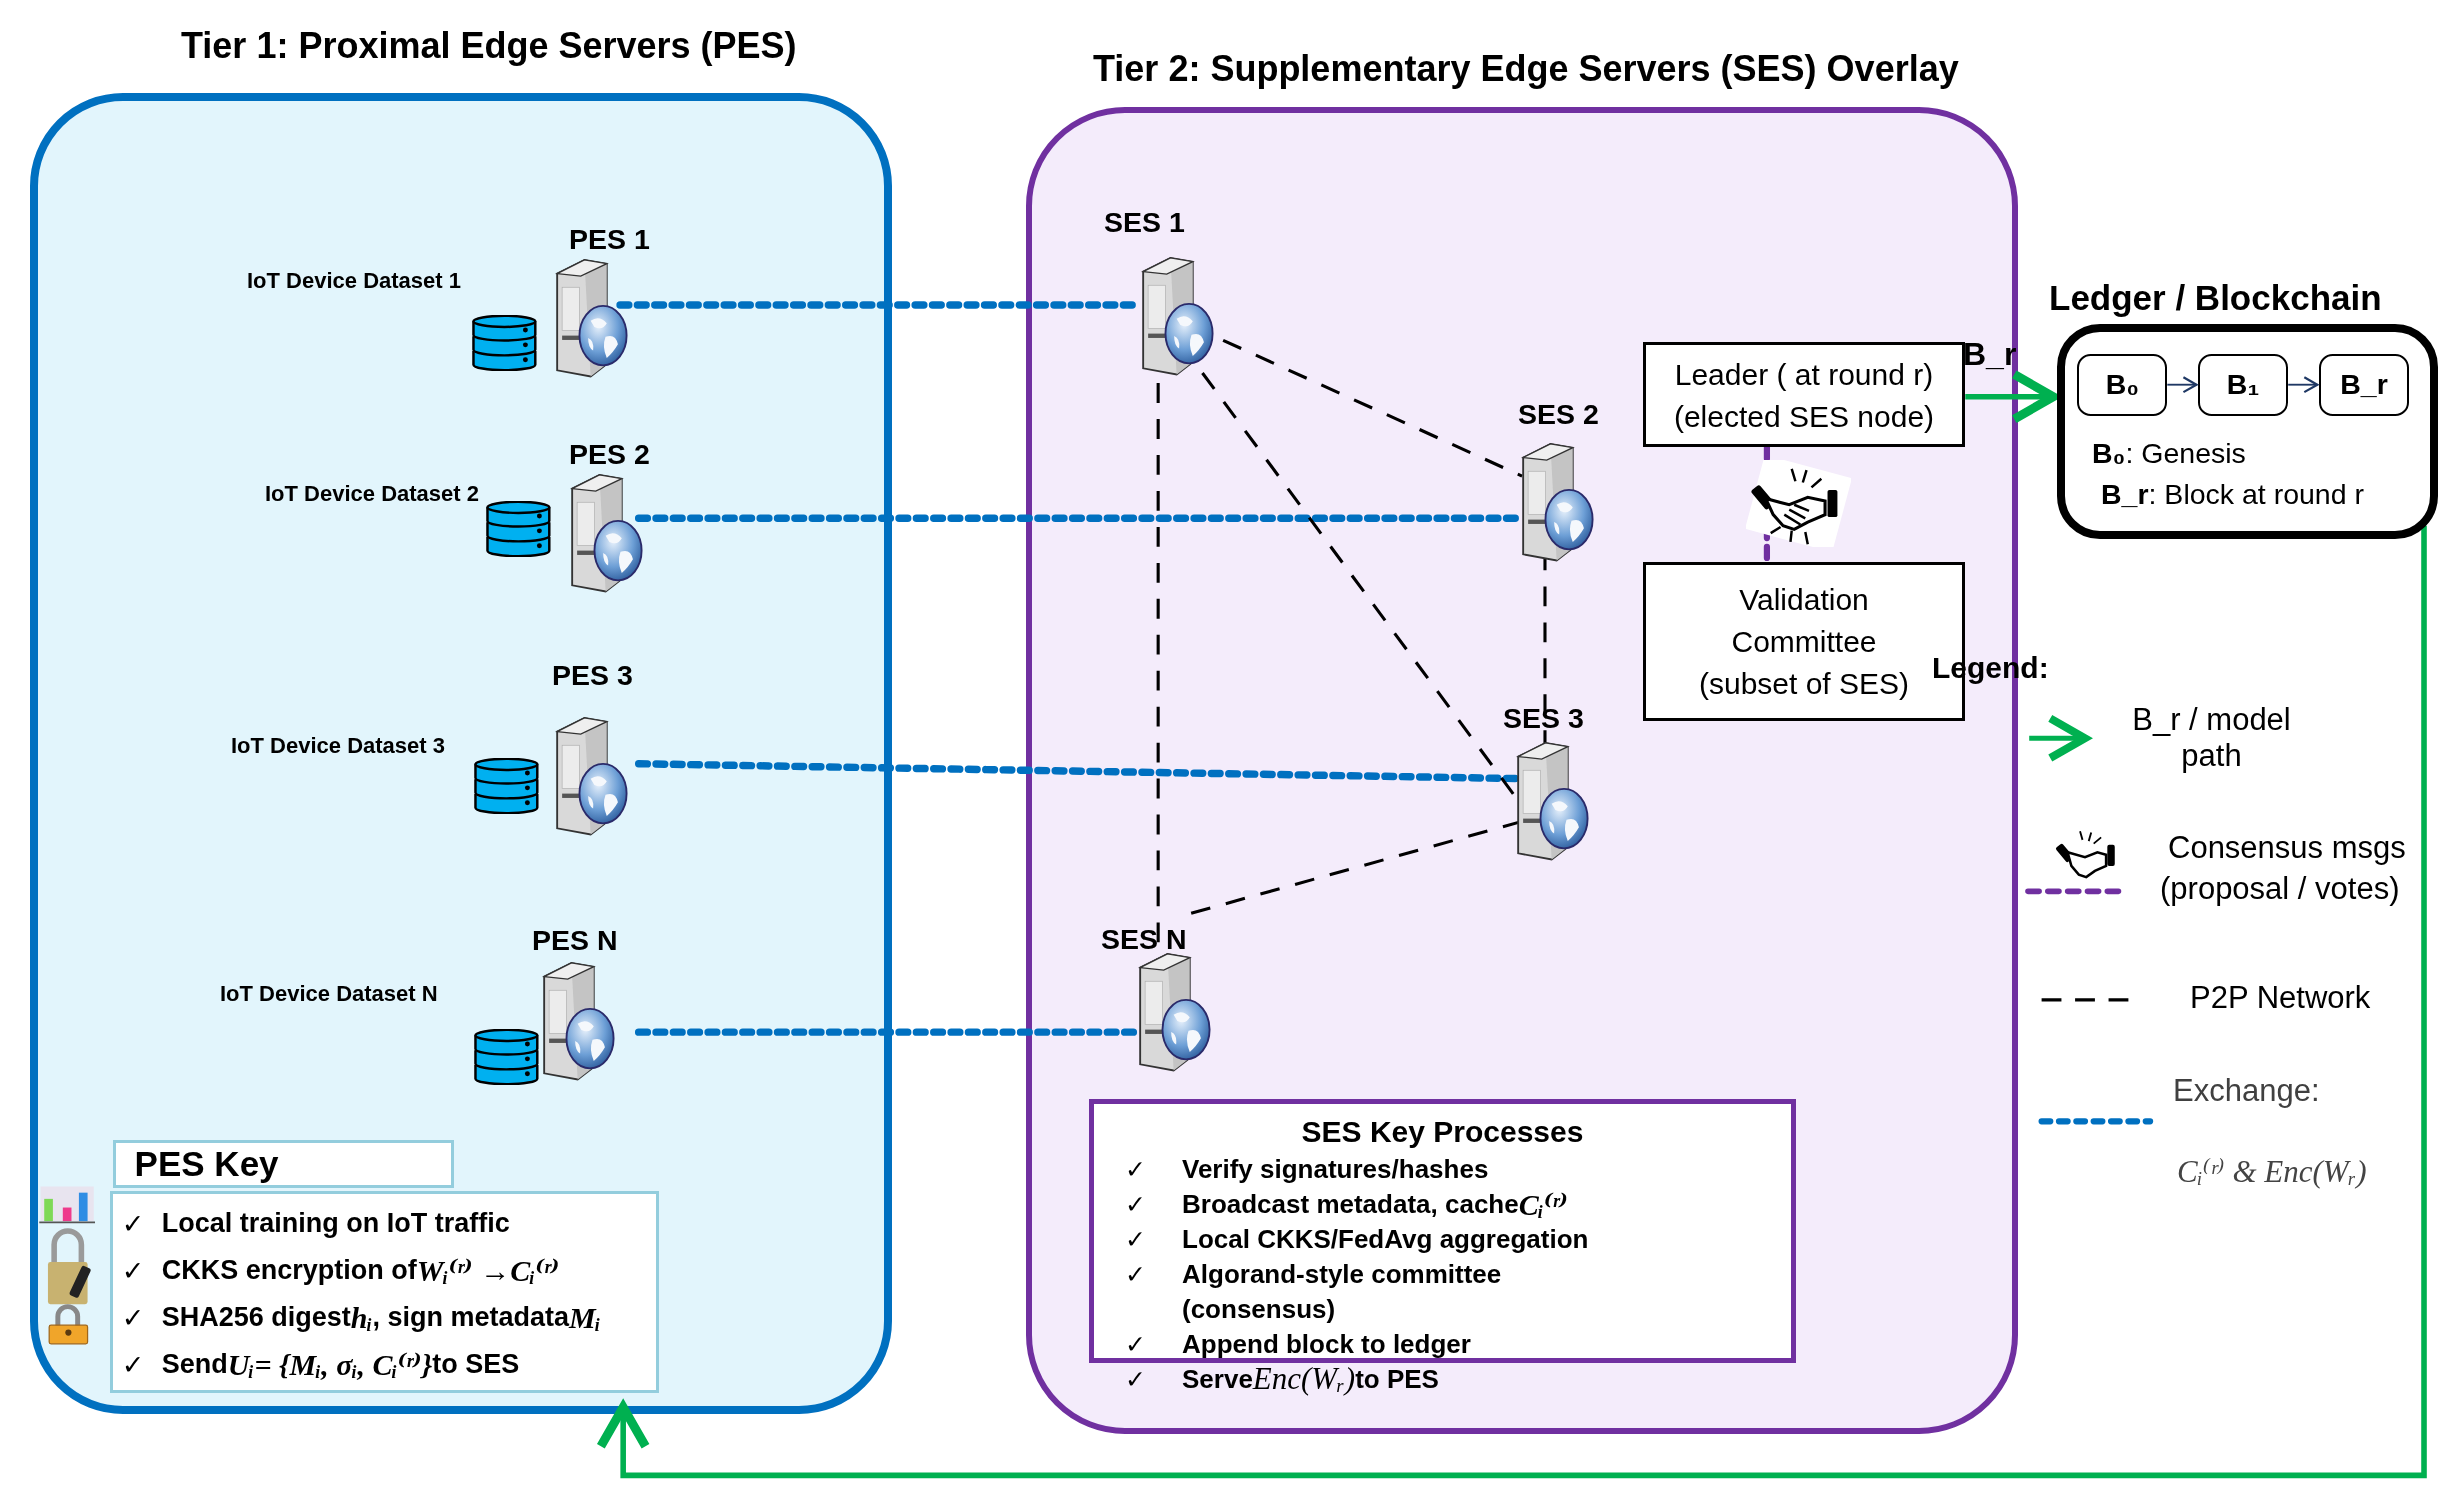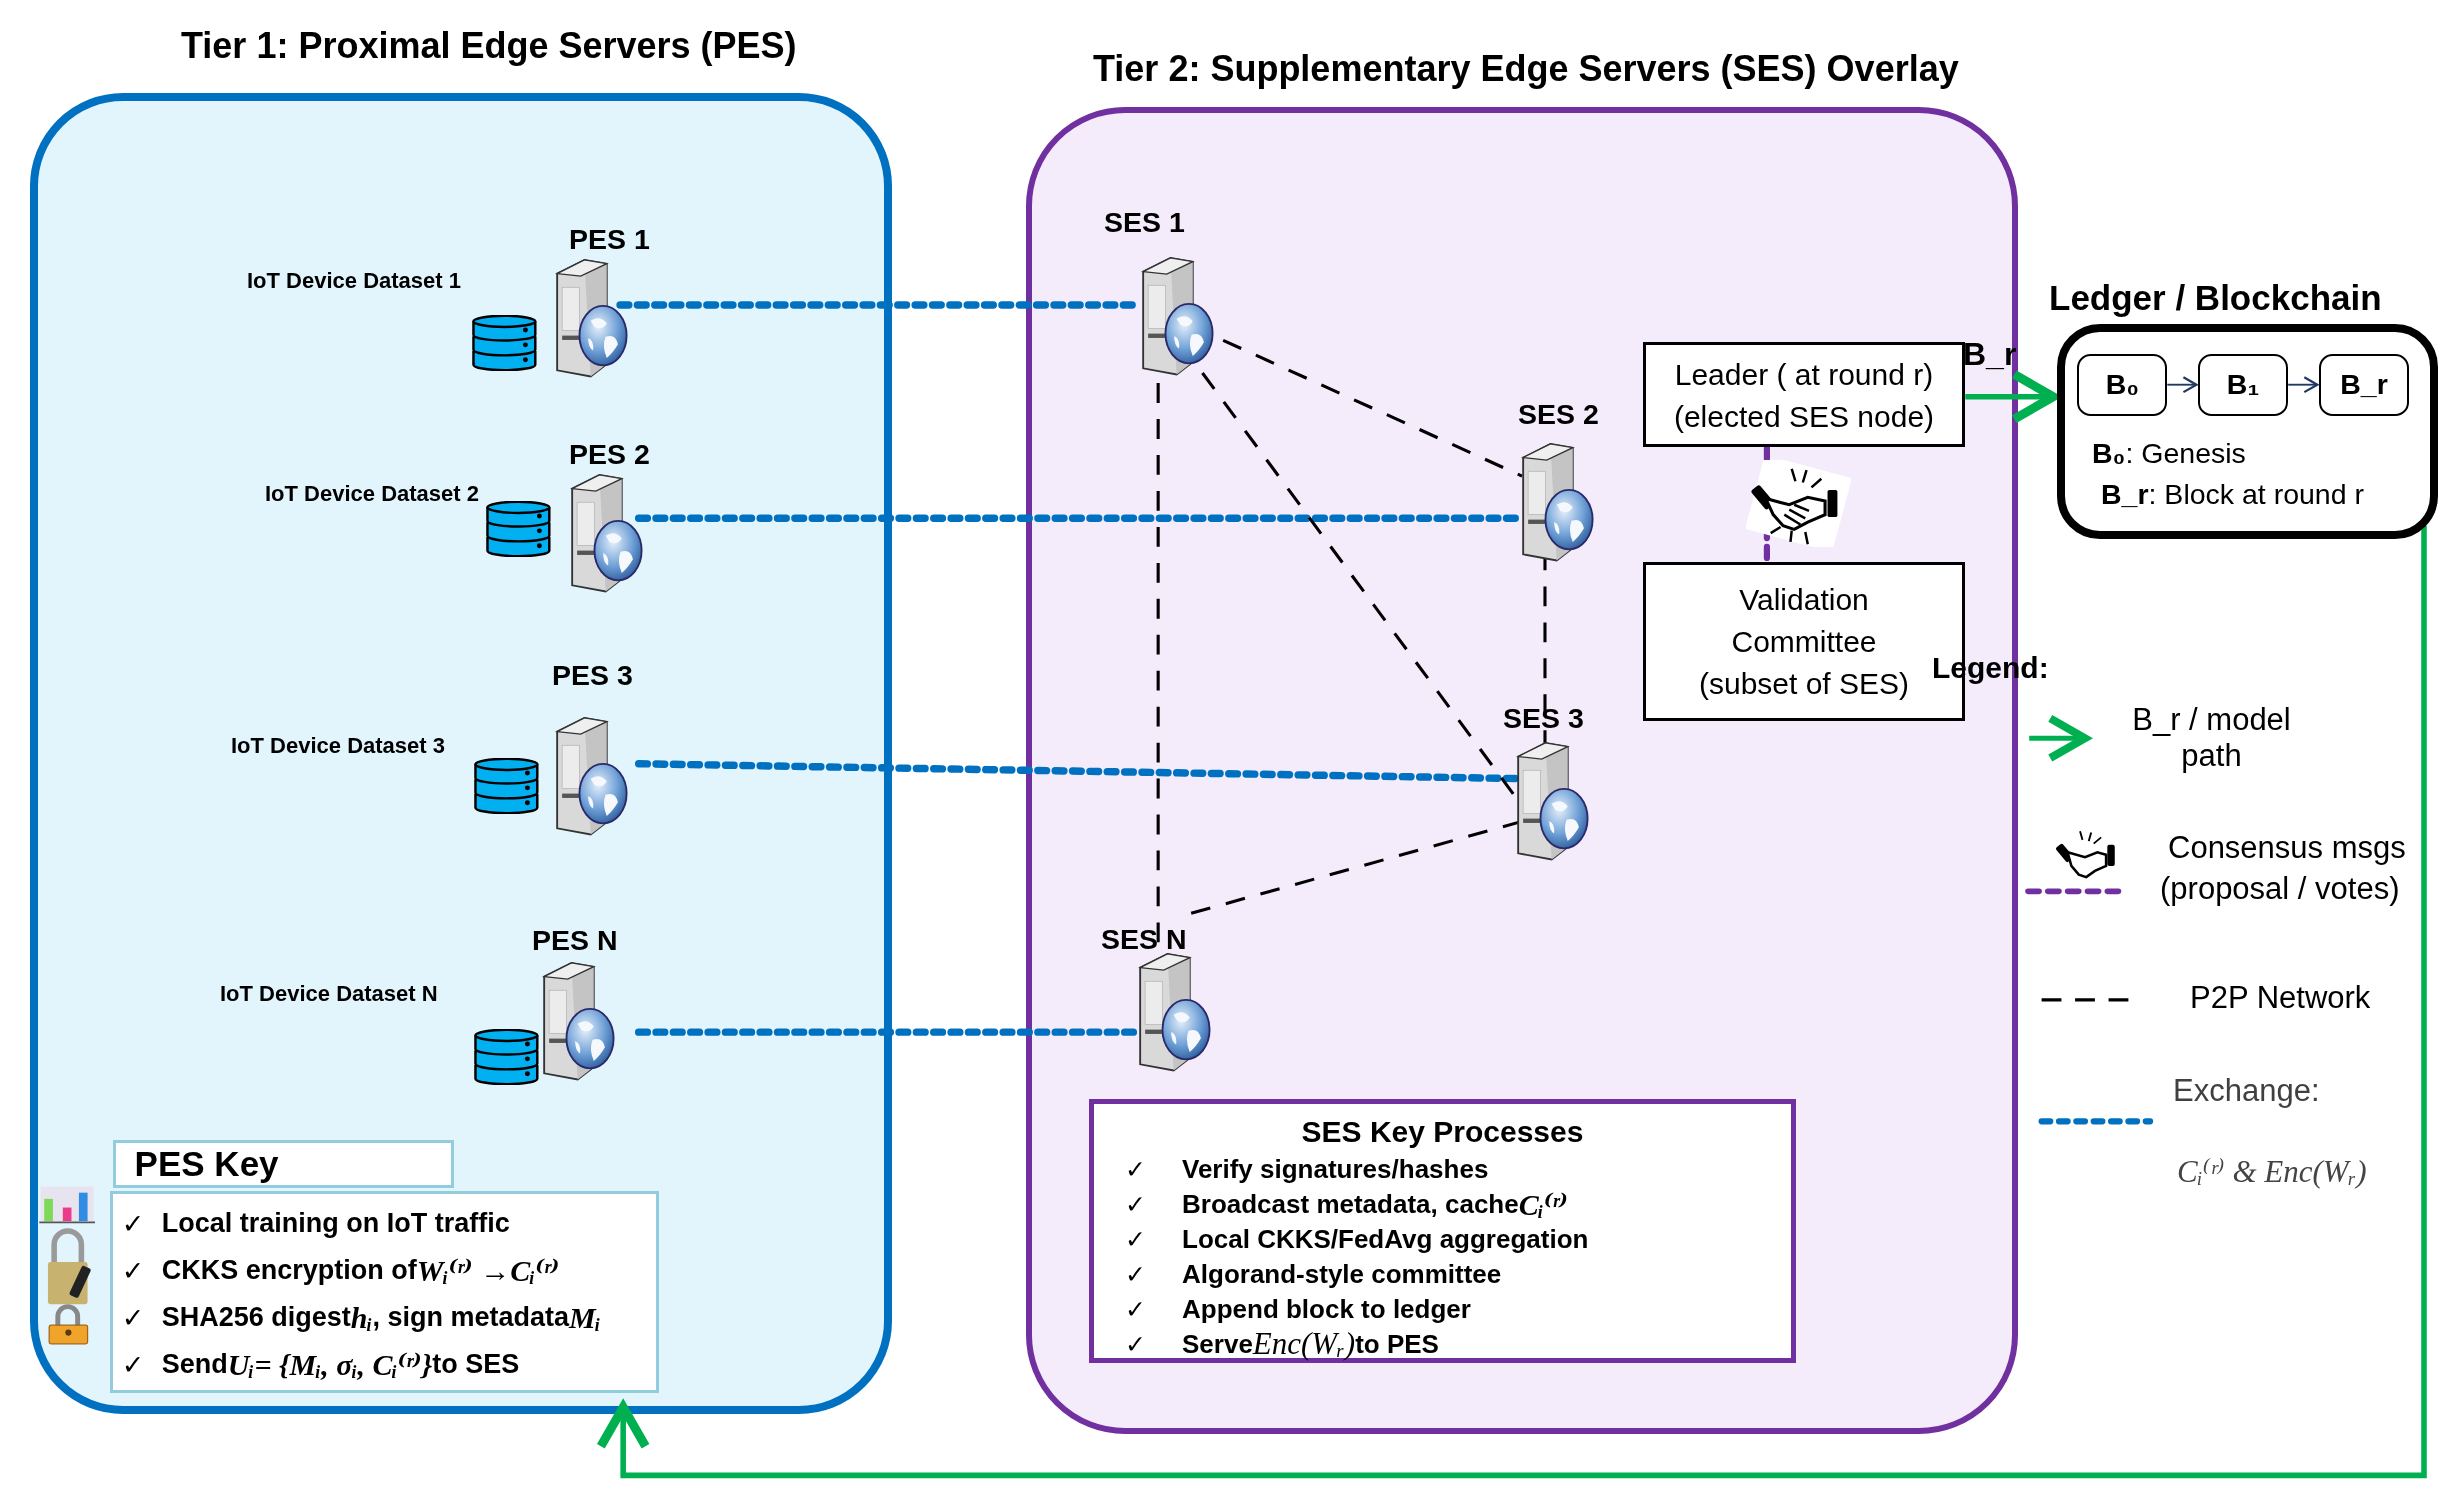--- a/index.html
+++ b/index.html
@@ -366,20 +366,24 @@
   </div>
   <div class="ses-row">
     <span class="check">✓</span>
     <span>Local CKKS/FedAvg aggregation</span>
   </div>
   <div class="ses-row">
     <span class="check">✓</span>
     <span>Algorand-style committee</span>
   </div>
   <div class="ses-row">
+    <span class="check"></span>
+    <span>(consensus)</span>
+  </div>
+  <div class="ses-row">
     <span class="check">✓</span>
     <span>Append block to ledger</span>
   </div>
   <div class="ses-row">
     <span class="check">✓</span>
     <span>Serve  </span>
     <span class="math" style="font-size:31px; font-weight:normal;">Enc(Wᵣ)</span>
     <span> to PES</span>
   </div>
 </div>

